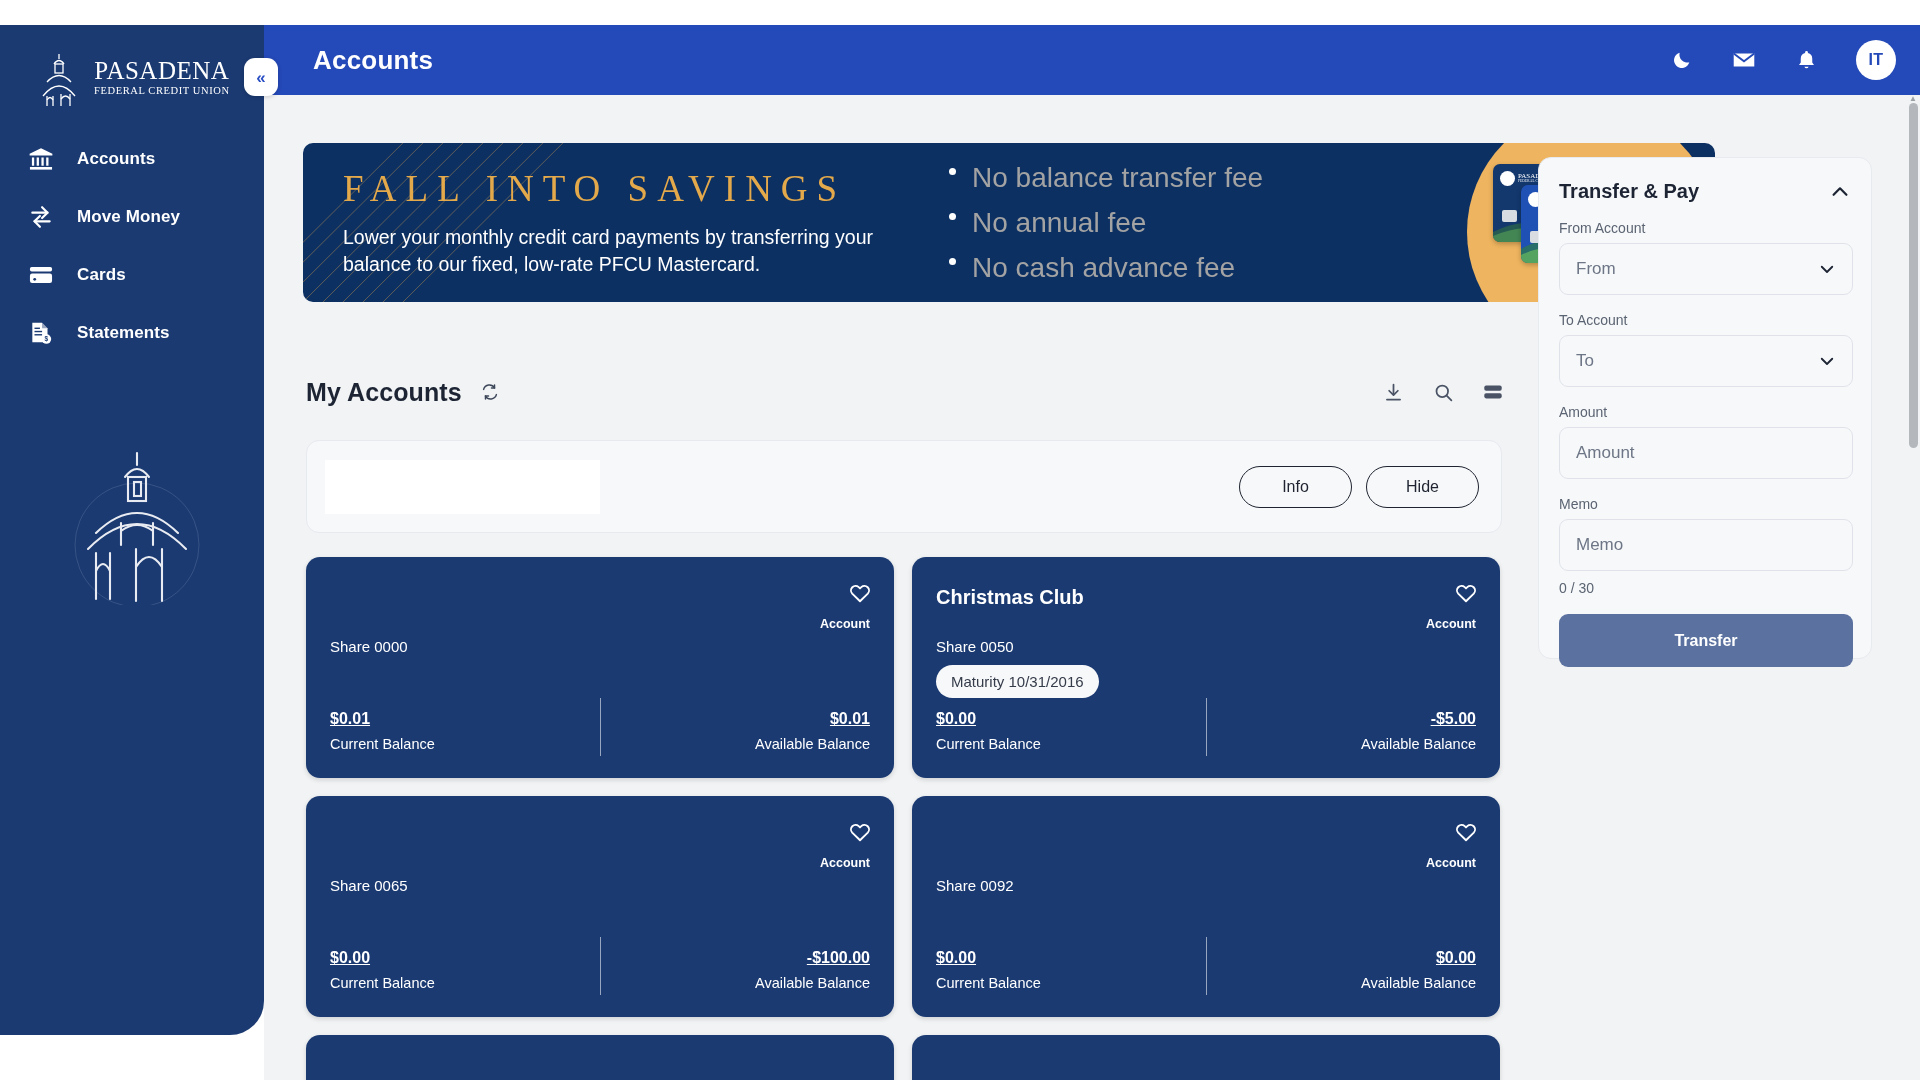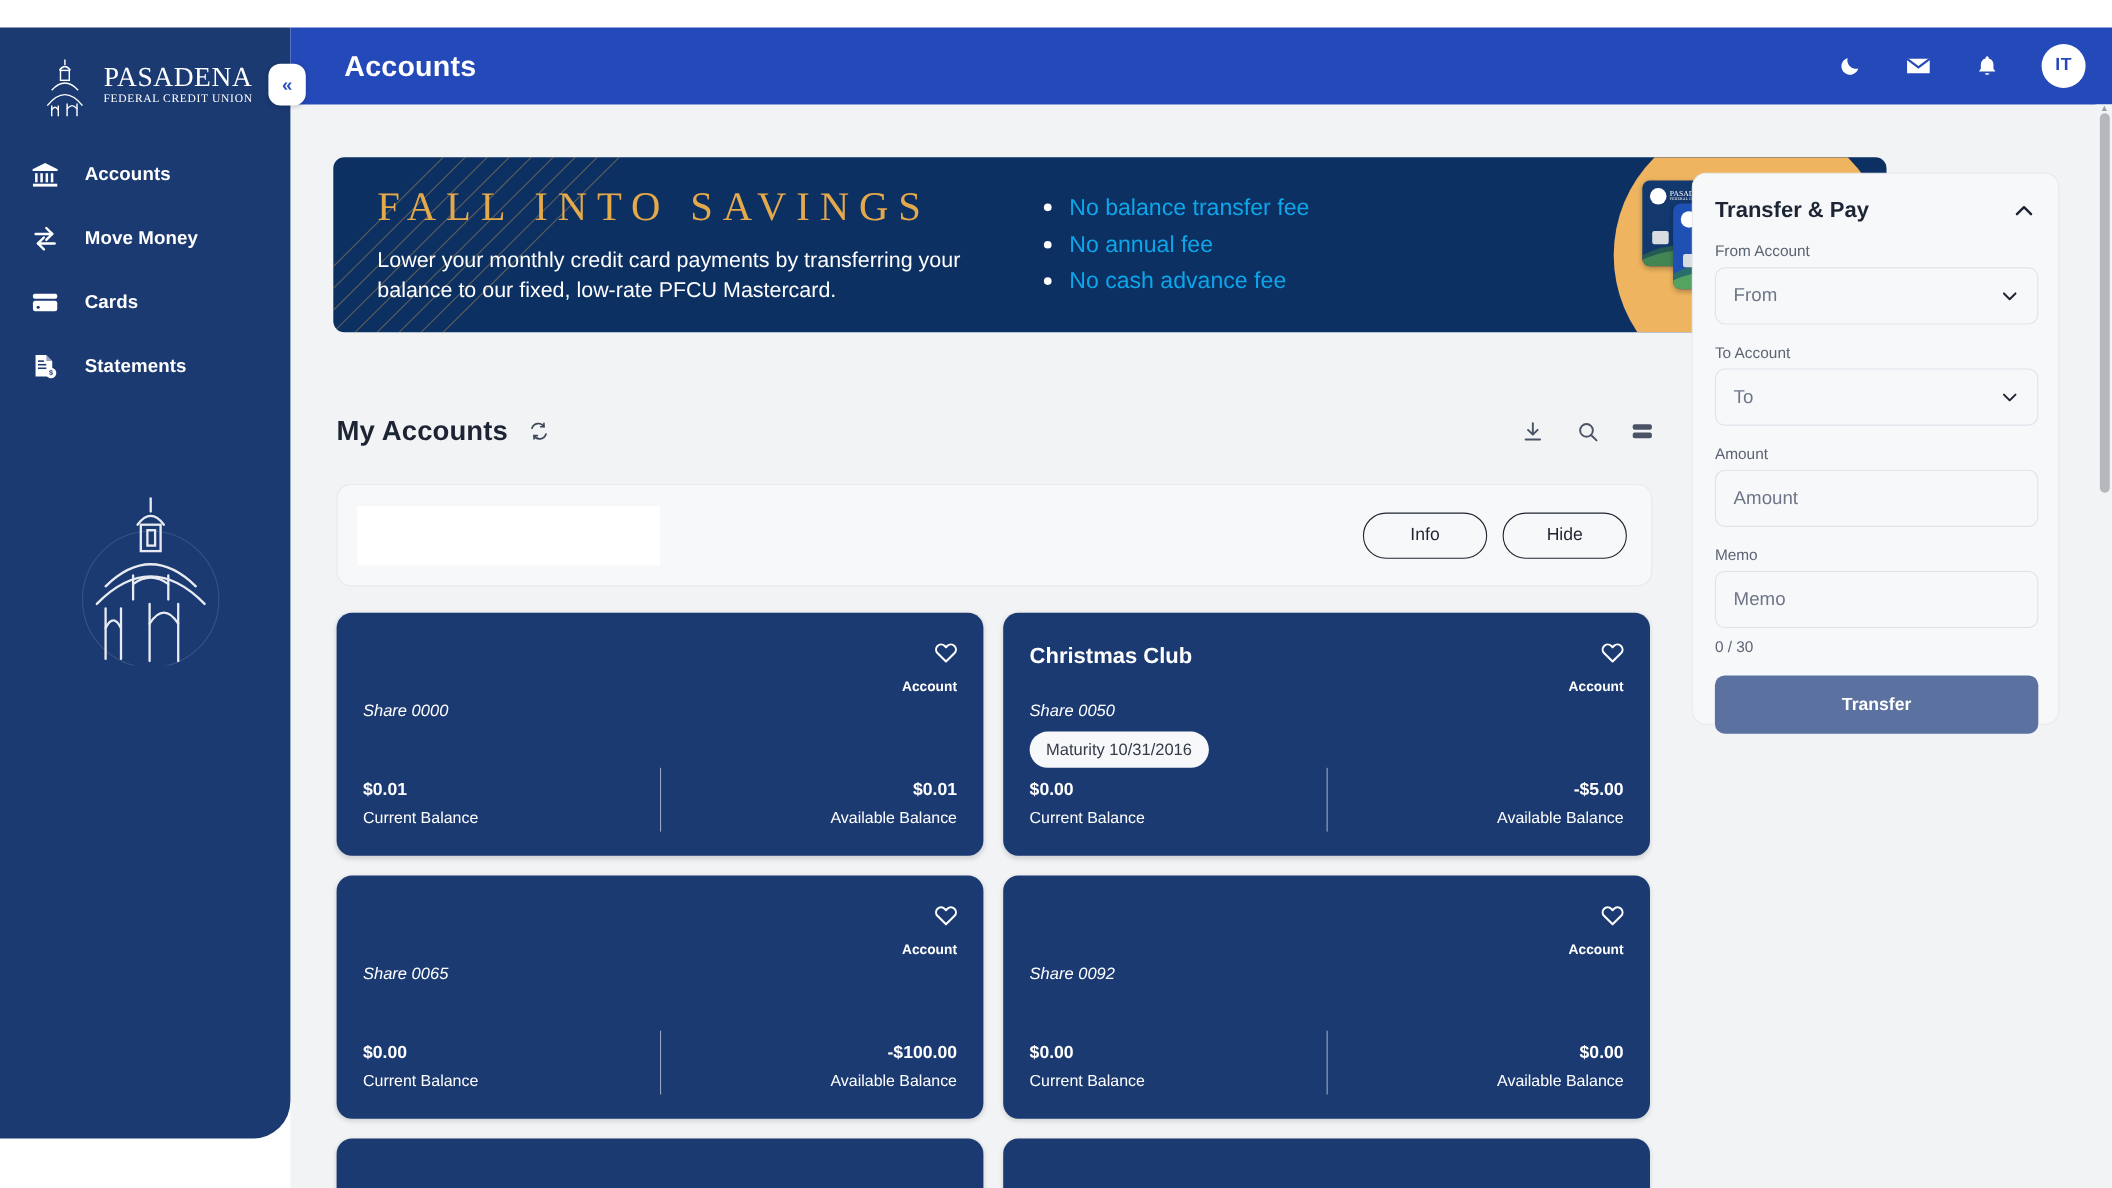--- a/index.html
+++ b/index.html
@@ -148,21 +148,21 @@
     margin-top: 14px;
     font-size: 19.5px; color: #ffffff; line-height: 1.38;
   }
   .promo-bullets {
     position: relative;
     list-style: none;
     margin-left: 22px;
   }
   .promo-bullets li {
     position: relative;
-    font-size: 21px; color: #0ea5e9;
+    font-size: 28px; color: #a3a3a3;
     line-height: 1.61;
     padding-left: 25px;
   }
   .promo-bullets li::before {
     content: "";
     position: absolute; left: 2px; top: 13px;
     width: 7px; height: 7px; border-radius: 50%;
     background: #ffffff;
   }
   .promo-art {
@@ -288,35 +288,35 @@
     font-size: 20px; font-weight: 700; color: #ffffff;
     line-height: 1.2; min-height: 24px;
   }
   .acct-name.redacted { visibility: hidden; }
   .acct-label {
     margin-top: 8px;
     font-size: 12.5px; font-weight: 700; color: #ffffff; text-align: right;
   }
   .acct-share {
     margin-top: 7px;
-    font-size: 15px; color: #ffffff; font-style: italic;
+    font-size: 15px; color: #ffffff;
   }
   .maturity {
     display: inline-block; margin-top: 10px;
     background: #f7f8fa; color: #343b49;
     font-size: 15px;
     padding: 8px 15px; border-radius: 19px;
   }
   .acct-bal {
     position: absolute; left: 24px; right: 24px; bottom: 26px;
     display: flex; align-items: flex-start;
   }
   .bal-col { width: 50%; }
   .bal-col.right { text-align: right; padding-left: 22px; }
-  .bal-val { font-size: 16px; font-weight: 700; color: #ffffff; }
+  .bal-val { font-size: 16px; font-weight: 700; color: #ffffff; text-decoration: underline; }
   .bal-cap { margin-top: 8px; font-size: 14.5px; color: #ffffff; }
   .bal-divider {
     position: absolute; left: 50%; bottom: 22px;
     width: 1px; height: 58px; background: rgba(255,255,255,.55);
   }
 
   
   .transfer-panel {
     position: absolute; left: 1274px; top: 62px;
     width: 334px; height: 502px;

